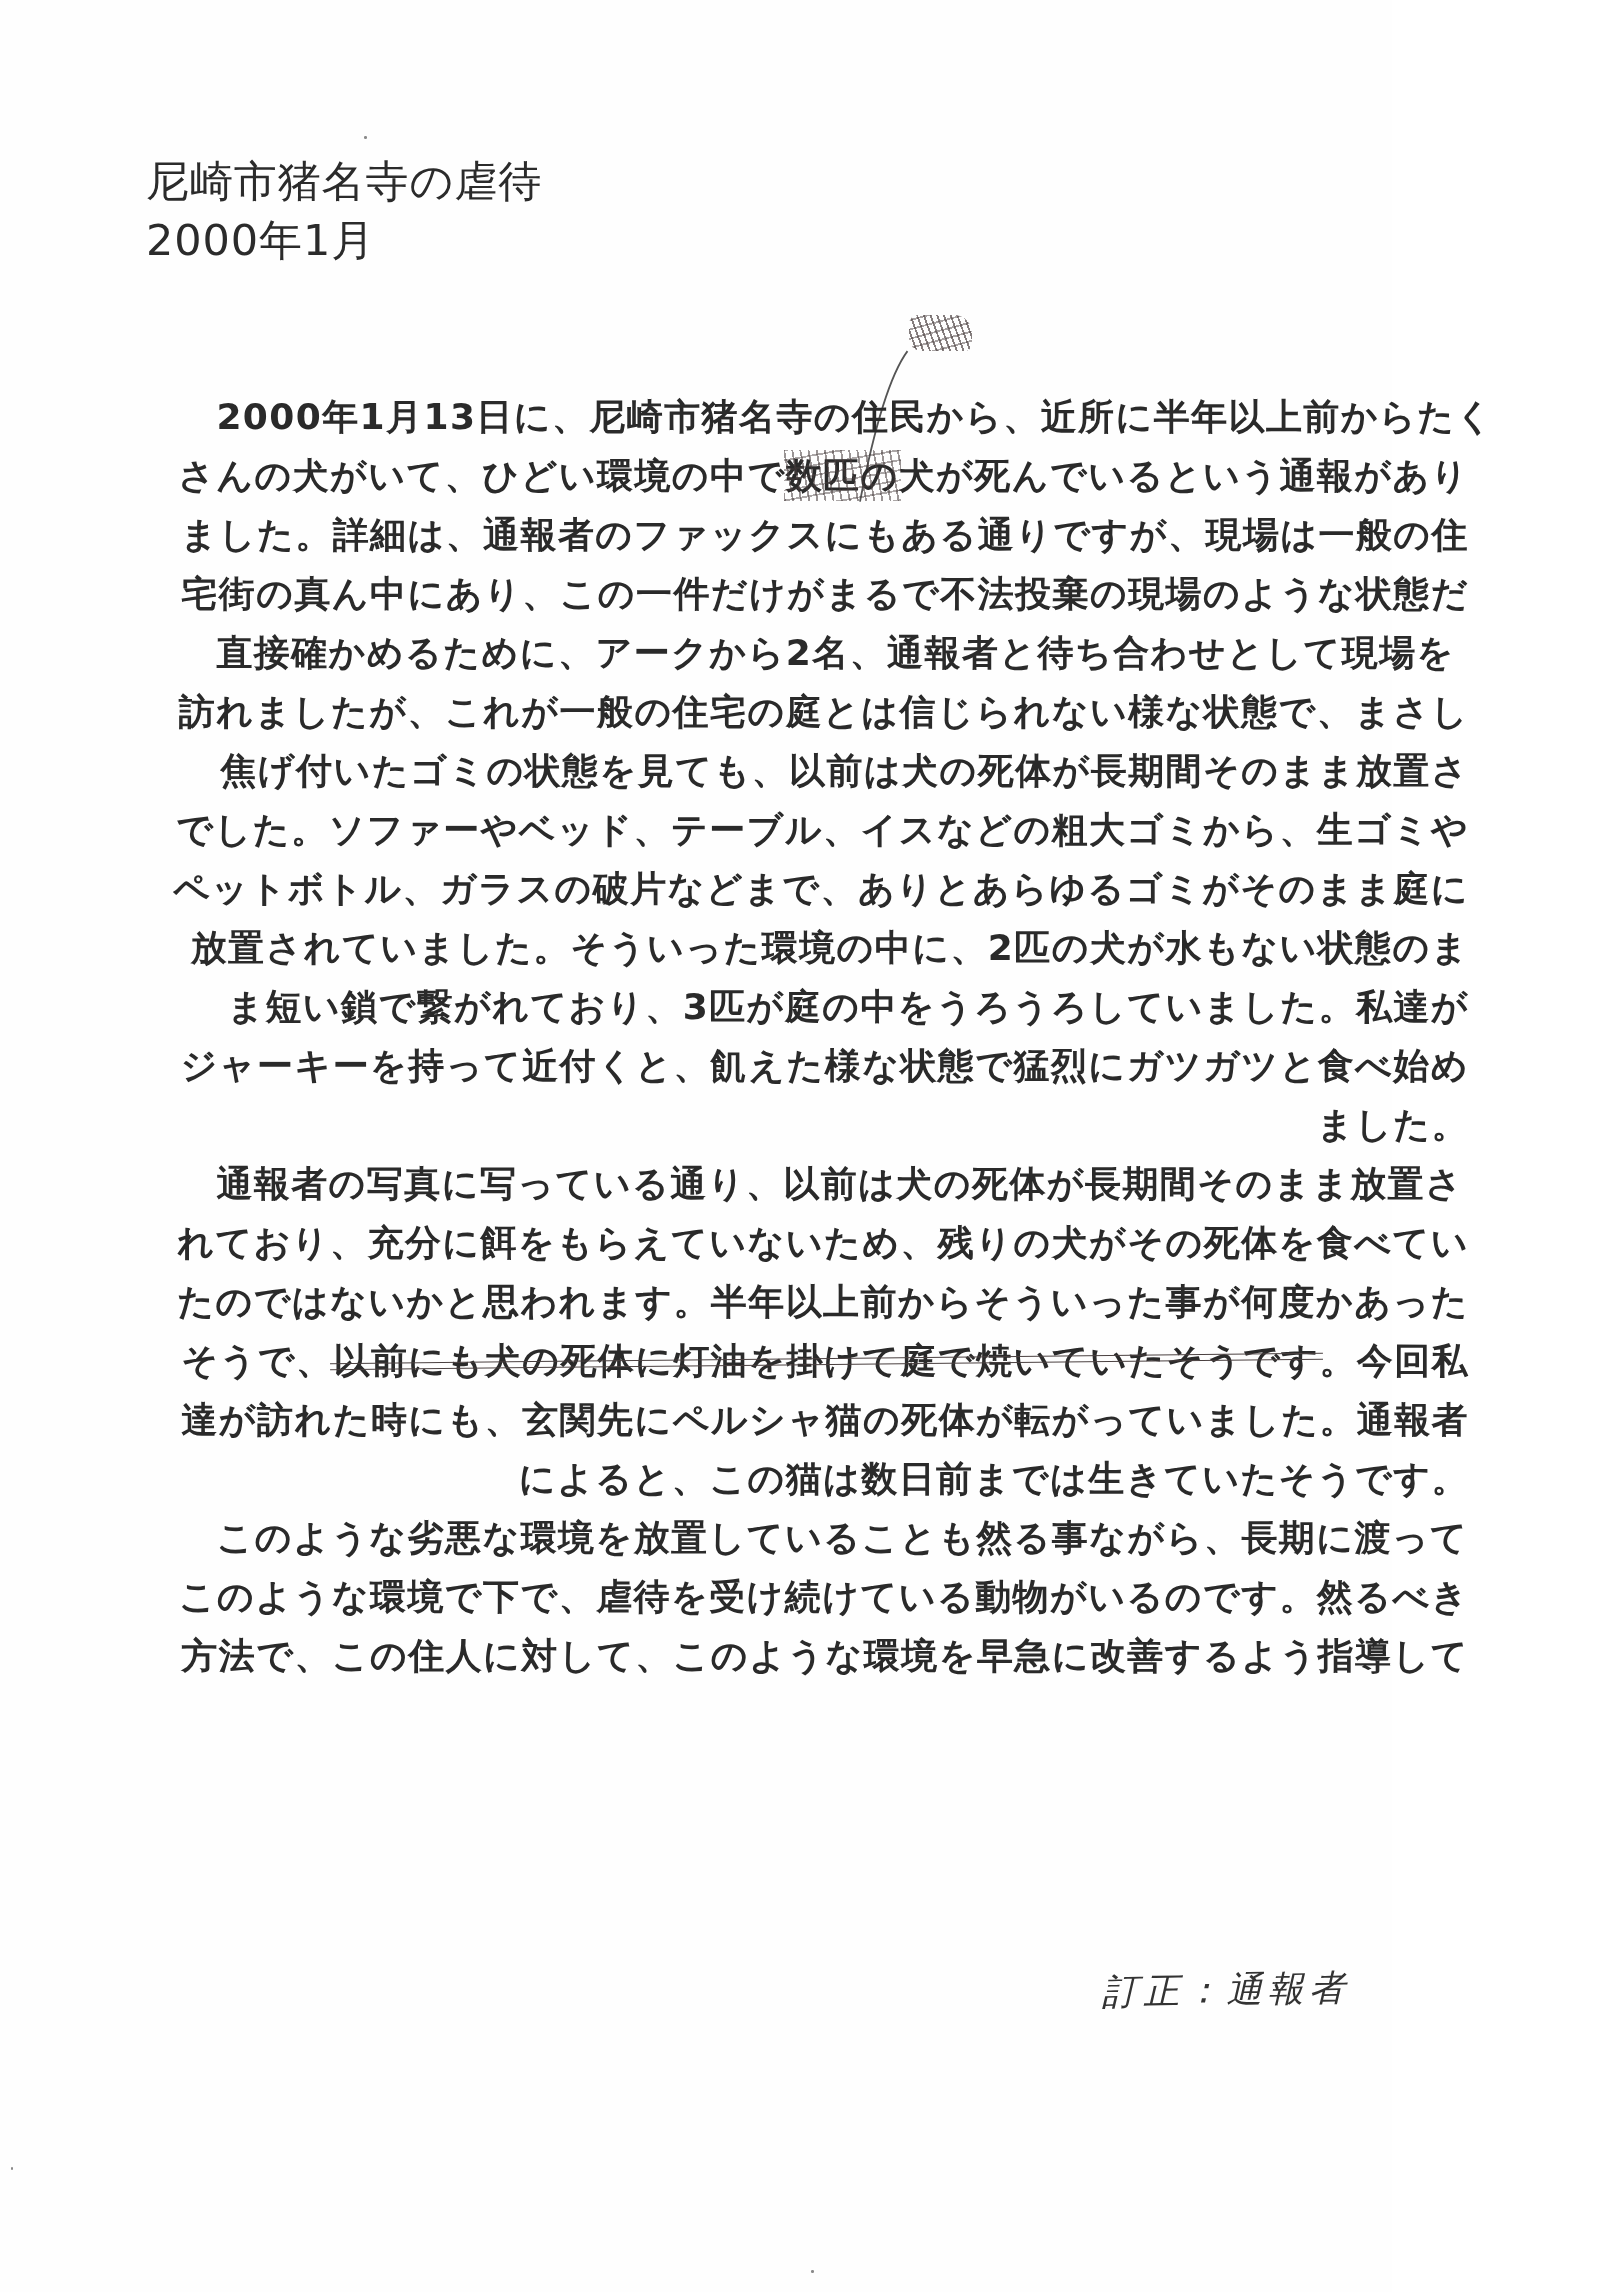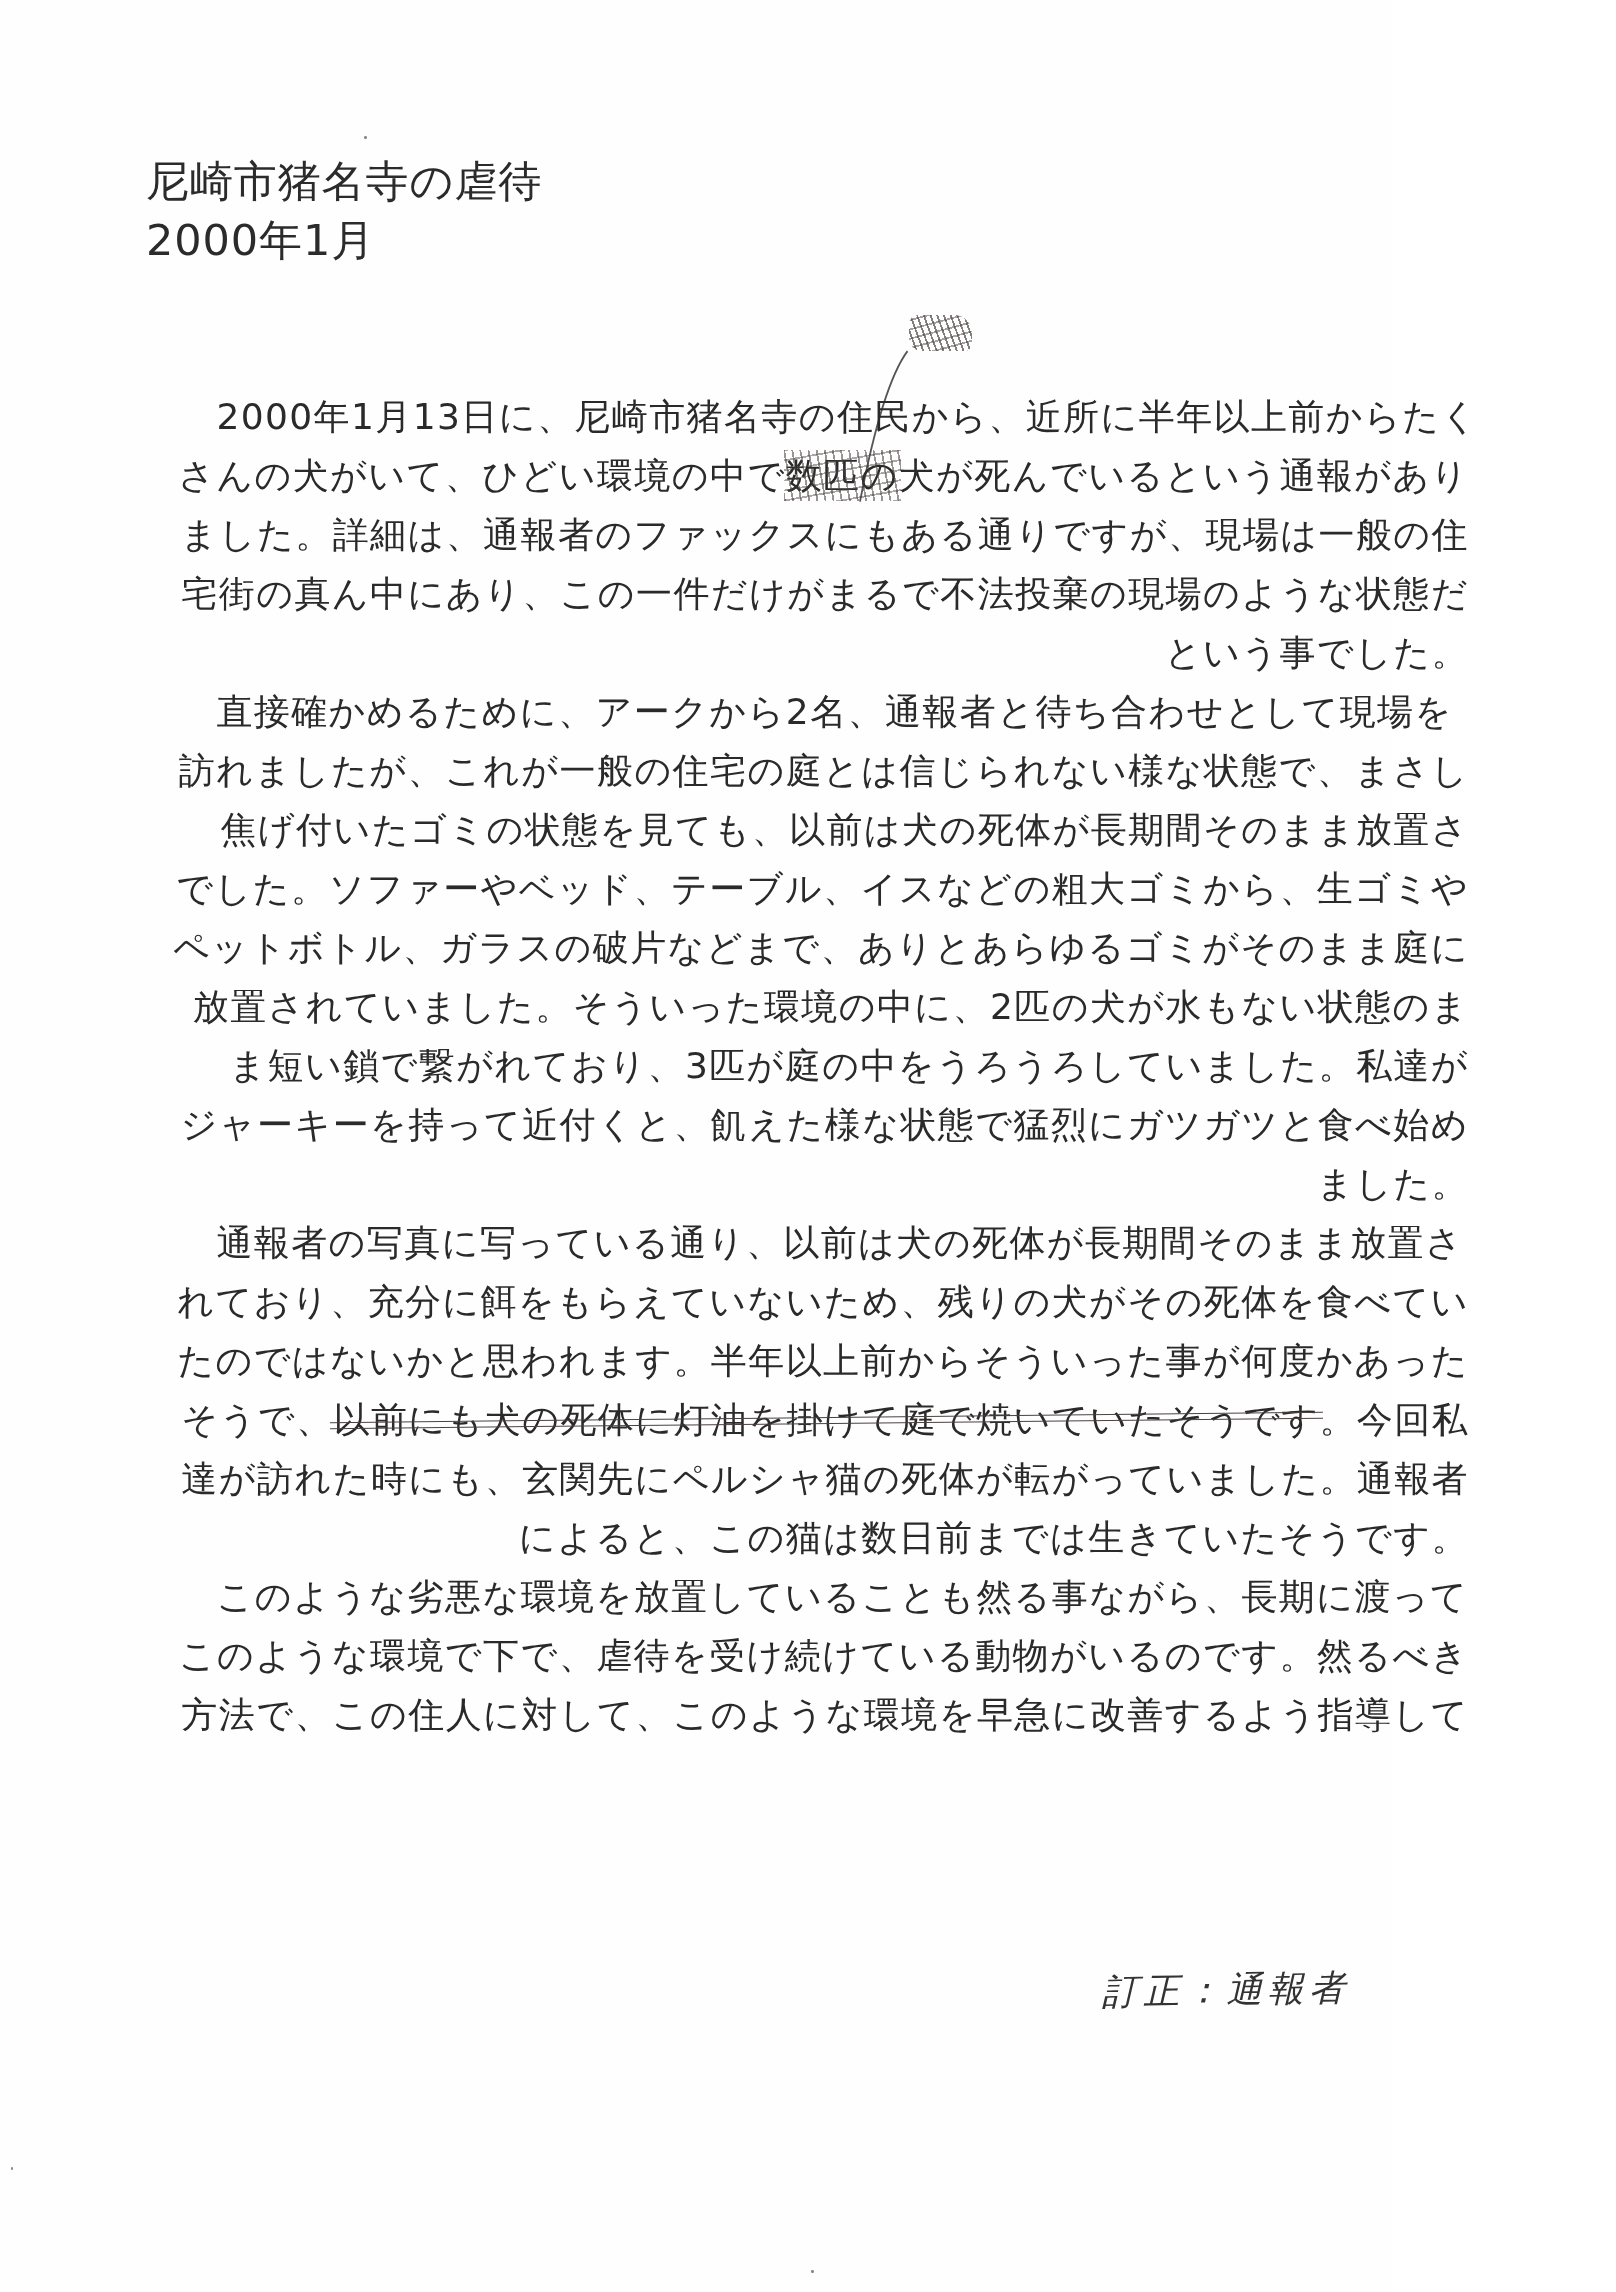--- a/index.html
+++ b/index.html
@@ -34,20 +34,21 @@
 
     .body-text {
       position: absolute;
       left: 179px;
       top: 387px;
       width: 1290px;
       font-size: 36px;
       line-height: 59px;
       letter-spacing: 1.4px;
       color: #2a2a2a;
+      font-weight: bold;
     }
     .line {
       white-space: nowrap;
       height: 59px;
       position: relative;
     }
     .indent { padding-left: 0; }
     .cont { margin-left: -36px; text-align: right; }
 
     .struck {
@@ -126,21 +127,20 @@
   <svg class="insert-arrow" viewBox="0 0 1805 2560">
     <path d="M1013 392 Q 985 430 960 560" fill="none" stroke="#555" stroke-width="2"></path>
   </svg>
 
   <div class="body-text" id="body-root">
       <div>
         <div class="line indent"><span>　2000年1月13日に、尼崎市猪名寺の住民から、近所に半年以上前からたく</span></div>
         <div class="line cont"><span>さんの犬がいて、ひどい環境の中で</span><span class="scribble">数匹の</span><span>犬が死んでいるという通報があり</span></div>
         <div class="line cont"><span>ました。詳細は、通報者のファックスにもある通りですが、現場は一般の住</span></div>
         <div class="line cont"><span>宅街の真ん中にあり、この一件だけがまるで不法投棄の現場のような状態だ</span></div>
-        <div class="line cont"><span>という事でした。</span></div>
       </div>
       <div>
         <div class="line indent"><span>　直接確かめるために、アークから2名、通報者と待ち合わせとして現場を</span></div>
         <div class="line cont"><span>訪れましたが、これが一般の住宅の庭とは信じられない様な状態で、まさし</span></div>
         <div class="line cont"><span>焦げ付いたゴミの状態を見ても、以前は犬の死体が長期間そのまま放置さ</span></div>
         <div class="line cont"><span>でした。ソファーやベッド、テーブル、イスなどの粗大ゴミから、生ゴミや</span></div>
         <div class="line cont"><span>ペットボトル、ガラスの破片などまで、ありとあらゆるゴミがそのまま庭に</span></div>
         <div class="line cont"><span>放置されていました。そういった環境の中に、2匹の犬が水もない状態のま</span></div>
         <div class="line cont"><span>ま短い鎖で繋がれており、3匹が庭の中をうろうろしていました。私達が</span></div>
         <div class="line cont"><span>ジャーキーを持って近付くと、飢えた様な状態で猛烈にガツガツと食べ始め</span></div>

